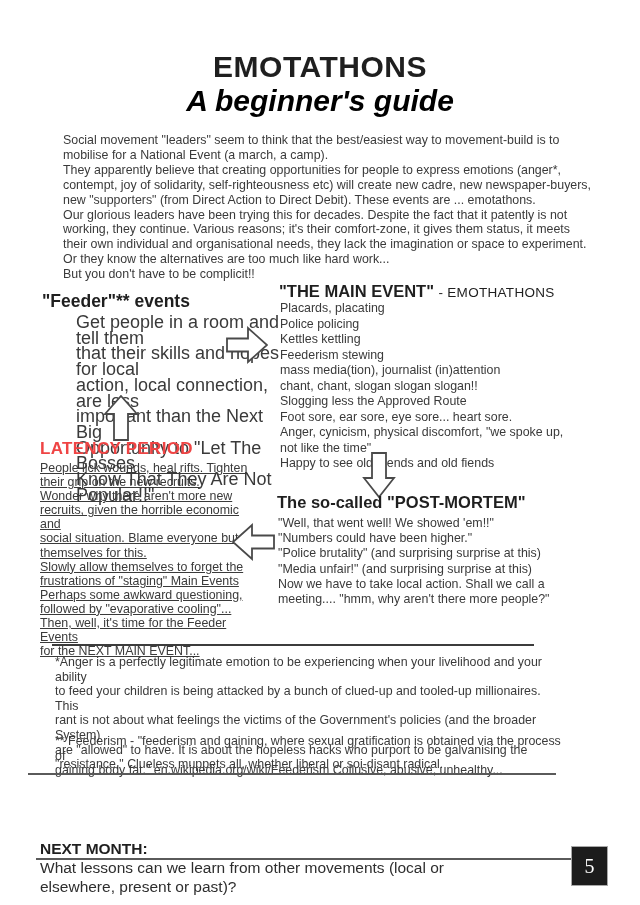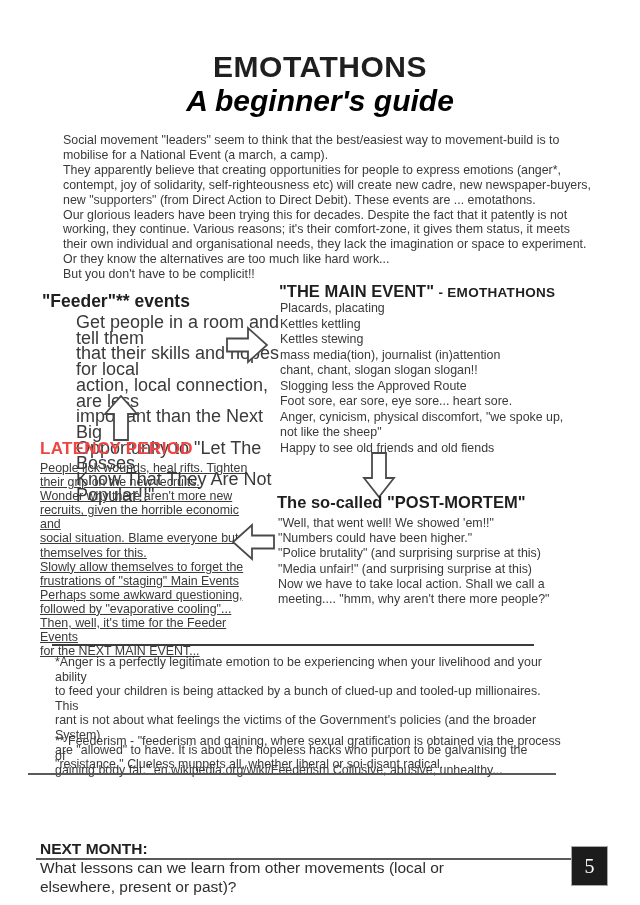--- a/index.html
+++ b/index.html
@@ -19,21 +19,21 @@
   }
   .subtitle{
     left:0;top:84px;width:640px;text-align:center;
     font-size:30px;font-weight:bold;font-style:italic;color:#000000;
   }
   .intro{left:63px;top:133px;width:530px;font-size:12.4px;line-height:14.9px;}
   .h-feeder{left:42px;top:291px;font-size:17.5px;font-weight:bold;color:#1f1f1f;}
   .feeder-body{left:45px;top:315px;width:215px;font-size:18px;line-height:15.7px;margin-left:31px;}
   .h-main{left:279px;top:282px;color:#1f1f1f;}
   .h-main .big{font-size:16.5px;font-weight:bold;}
-  .h-main .small{font-size:13.5px;font-weight:bold;letter-spacing:0.3px;}
+  .h-main .small{font-size:13.5px;font-weight:normal;letter-spacing:0.3px;}
   .main-list{left:280px;top:301px;width:295px;font-size:12.4px;line-height:15.5px;}
   .h-latency{left:40px;top:439px;font-size:17px;font-weight:bold;color:#ef4444;letter-spacing:0.3px;}
   .latency-body{left:40px;top:461px;width:220px;font-size:12.4px;line-height:14.1px;text-decoration:underline;}
   .h-post{left:277px;top:493px;font-size:16.5px;font-weight:bold;color:#1f1f1f;}
   .post-body{left:278px;top:516px;width:305px;font-size:12.4px;line-height:15.2px;}
   .rule{height:2px;background:#4a4a4a;}
   .rule1{left:52px;top:644px;width:482px;background:#3c3c3c;}
   .fn{font-size:12.4px;line-height:14.6px;width:508px;left:55px;}
   .fn1{top:655px;}
   .fn2{top:734px;}
@@ -85,28 +85,29 @@
       <polygon points="1,13.5 22,13.5 22,3 41,20 22,37 22,26.5 1,26.5" fill="#ffffff" stroke="#4a4a4a" stroke-width="1.8" stroke-linejoin="miter"></polygon>
     </svg>
   </div>
 
   <div class="abs h-main">
     <span class="big">"THE MAIN EVENT"</span>
     <span class="small">- EMOTHATHONS</span>
   </div>
   <div class="abs main-list">
     <div class="ml">Placards, placating</div>
+    <div class="ml">Police policing</div>
     <div class="ml">Kettles kettling</div>
-    <div class="ml">Kettles stewing</div>
+    <div class="ml">Feederism stewing</div>
     <div class="ml">mass media(tion), journalist (in)attention</div>
     <div class="ml">chant, chant, slogan slogan slogan!!</div>
     <div class="ml">Slogging less the Approved Route</div>
     <div class="ml">Foot sore, ear sore, eye sore... heart sore.</div>
     <div class="ml">Anger, cynicism, physical discomfort, "we spoke up,
-not like the sheep"</div>
+not like the time"</div>
     <div class="ml">Happy to see old friends and old fiends</div>
   </div>
 
   <div class="arrow" style="left:103px;top:395px;">
     <svg width="36" height="46" viewBox="0 0 36 46">
       <polygon points="18,1 34,19 25,19 25,45 11,45 11,19 2,19" fill="#ffffff" stroke="#4a4a4a" stroke-width="1.8" stroke-linejoin="miter"></polygon>
     </svg>
   </div>
 
   <div class="arrow" style="left:362px;top:452px;">

